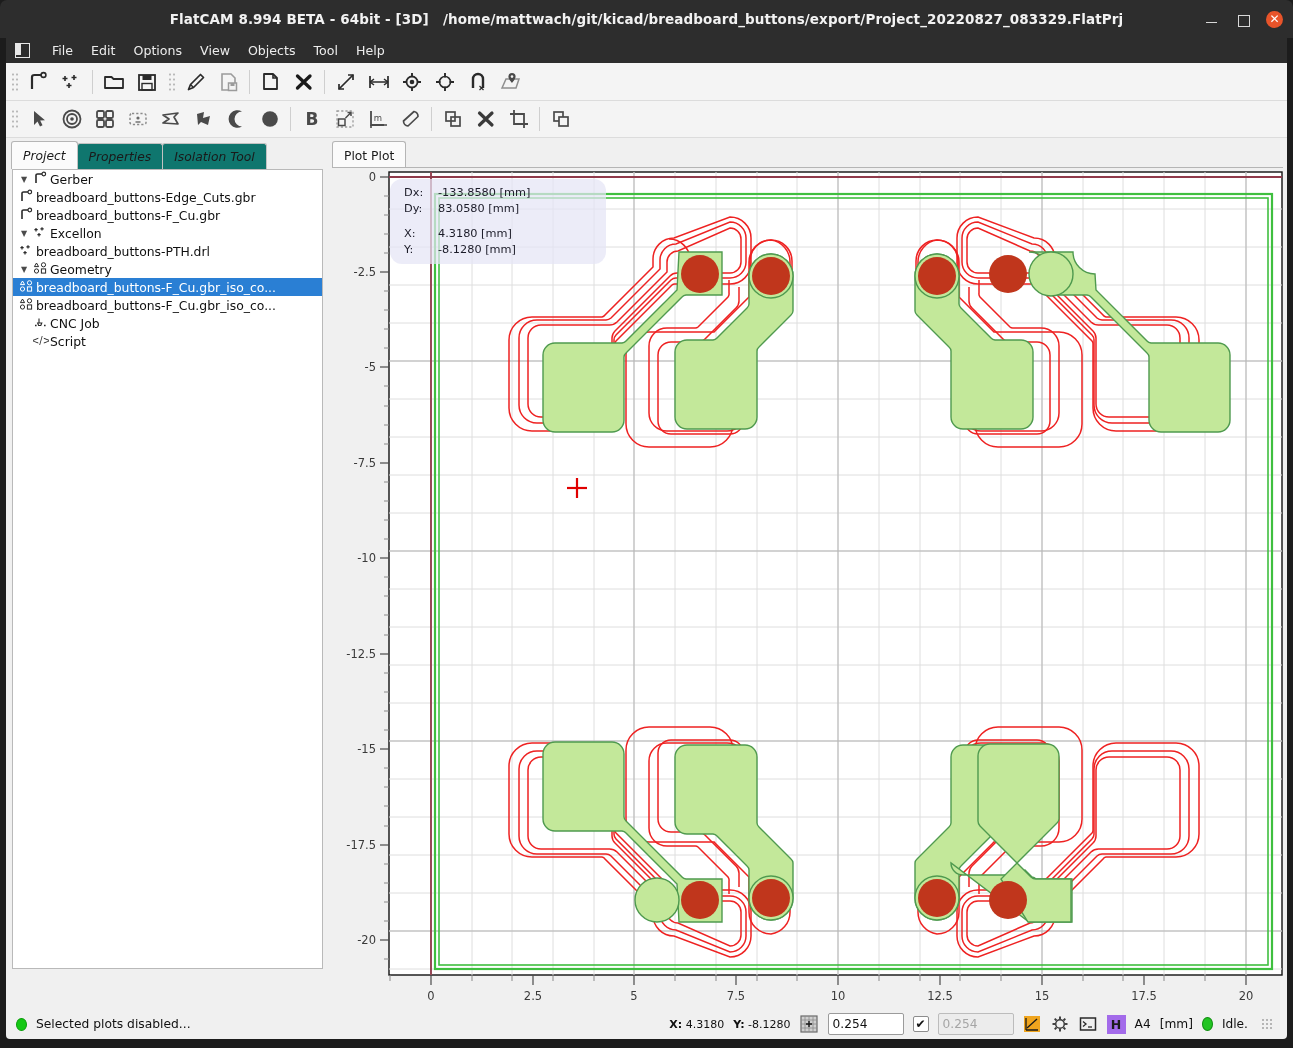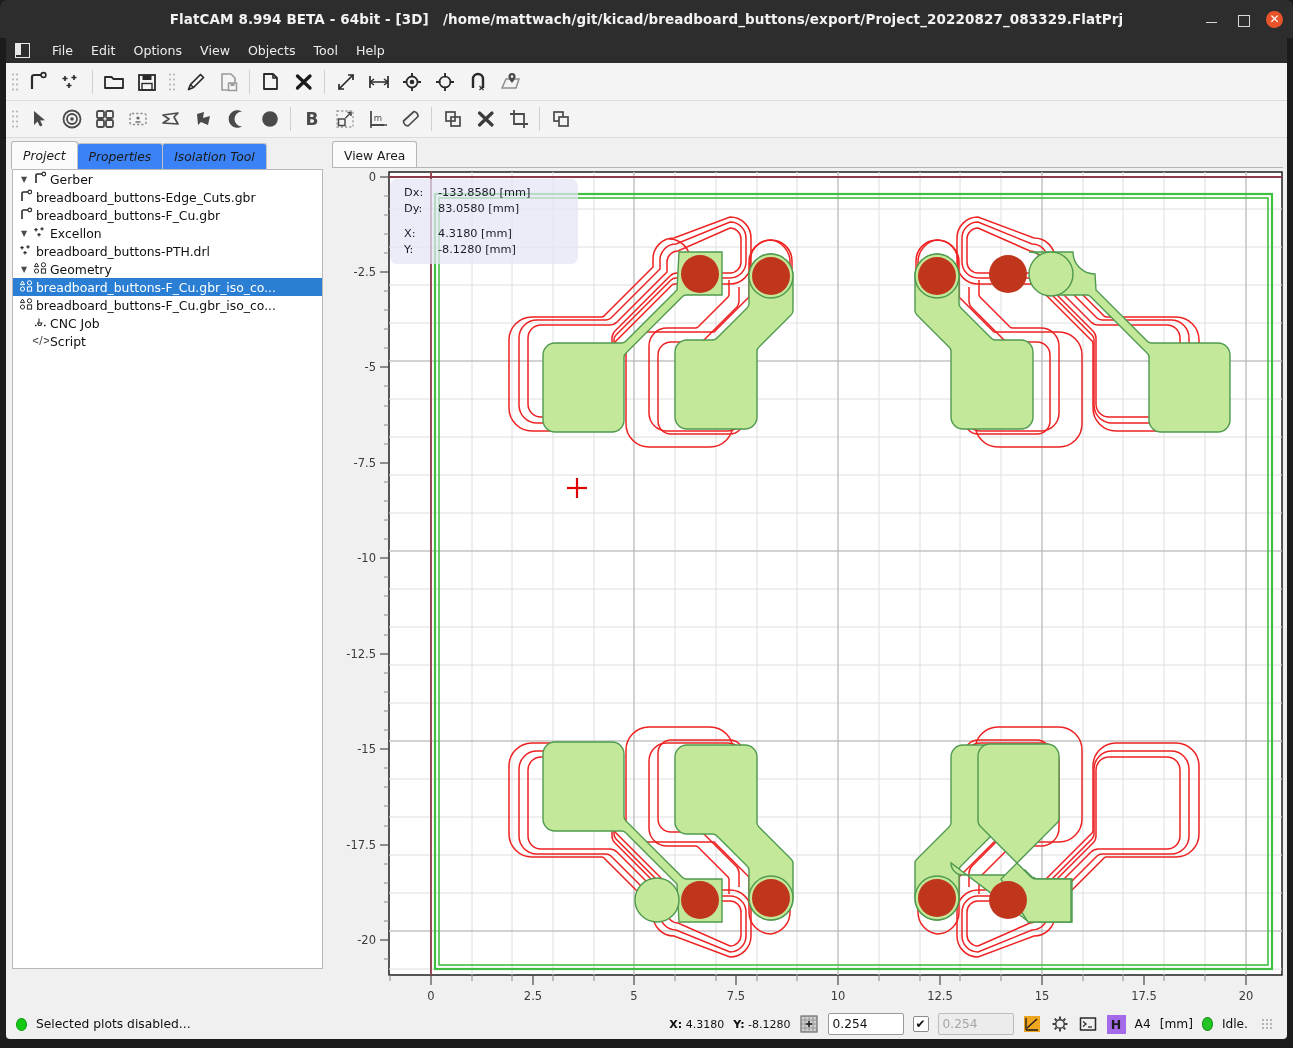--- a/index.html
+++ b/index.html
@@ -101,21 +101,21 @@
     background: #f0f0f0;
   }
   .tabs {
     position: absolute; left: 5px; top: 3px;
     display: flex; align-items: flex-end; height: 28px; font-style: italic;
   }
   .tab {
     height: 26px; padding: 0 11px;
     display: flex; align-items: center;
     font-size: 12.3px; color: #1a1a1a;
-    background: #3b82f6;
+    background: #0f766e;
     border: 1px solid #c2c2c2; border-bottom: none;
     border-top-left-radius: 3px; border-top-right-radius: 3px;
     margin-right: -1px; cursor: default;
   }
   .tab.active {
     background: #fbfbfb; height: 28px; border-color: #b5b5b5;
   }
   .tree-box {
     position: absolute; left: 6px; top: 31px;
     width: 311px; height: 800px;
@@ -149,23 +149,23 @@
     background: #f0f0f0;
     border-top: 1px solid #b5b5b5;
   }
   .canvas-area {
     position: absolute; left: 0; top: 0; width: 951px; height: 838px;
   }
   .plot-svg { position: absolute; left: 0; top: 0; }
 
   .infobox {
     position: absolute; left: 58px; top: 11px;
-    width: 188px; height: 85px;
+    width: 216px; height: 85px;
     background: rgba(229,229,245,0.72);
-    border-radius: 7px;
+    border-radius: 12px;
     font-size: 11.3px; color: #1b1b28;
     padding: 7px 0 0 14px;
     pointer-events: none;
   }
   .infobox table { border-collapse: collapse; }
   .infobox td { padding: 0 0 1px 0; font-size: 11.3px; line-height: 14.5px;}
   .infobox td.k { width: 30px; }
   .infobox td.v { padding-left: 4px; }
   .infobox tr.gap td { height: 10px; }
 
@@ -568,21 +568,21 @@
           </span>
           <span>Script</span>
         </div>
 
 
       </div>
     </div>
 
     <div class="right-panel">
       <div class="plot-tabbar">
-        <div class="tab active">View Area</div>
+        <div class="tab active">Plot Plot</div>
       </div>
 
       <div class="plot-wrap">
         <div class="canvas-area">
           <svg class="plot-svg" width="951" height="838" viewBox="0 0 951 838">
             <defs>
               <clipPath id="plotclip">
                   <rect x="57" y="4" width="893" height="803"></rect>
                 </clipPath>
             </defs>

